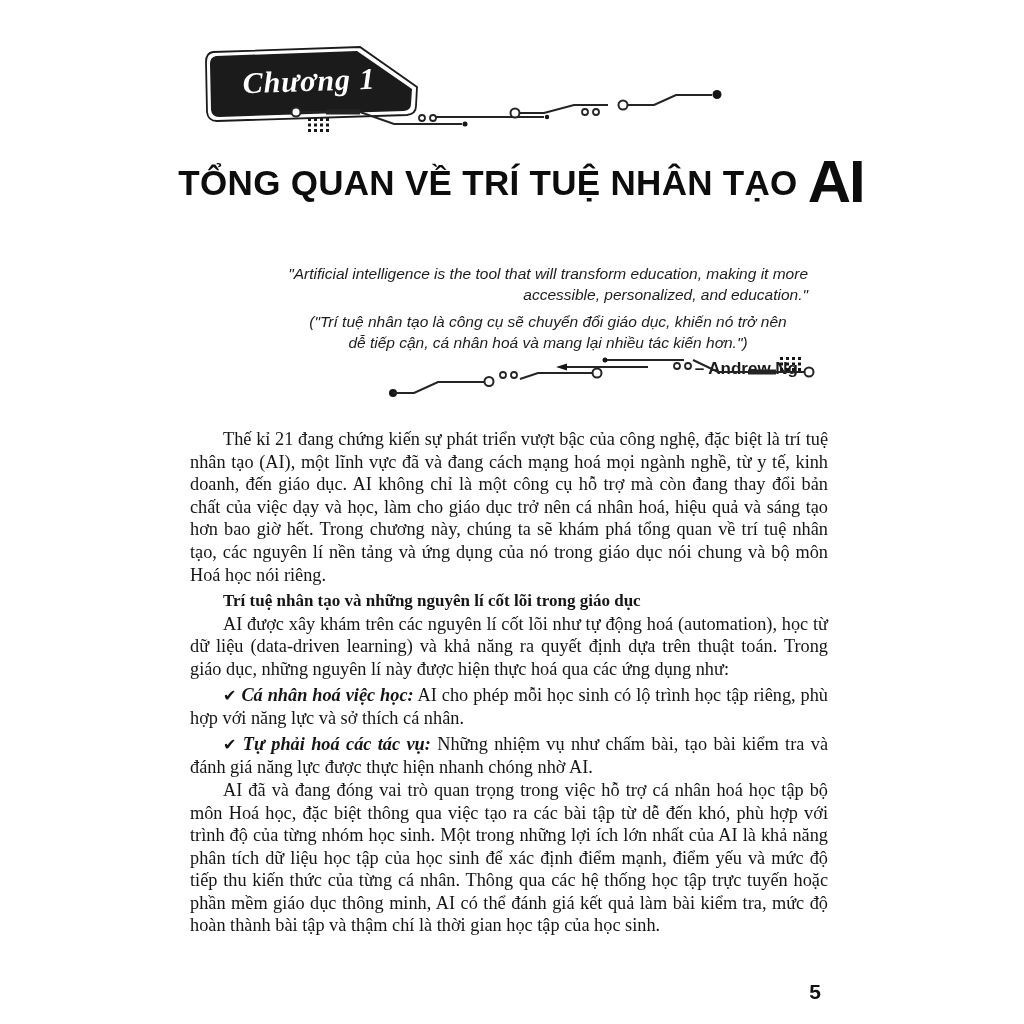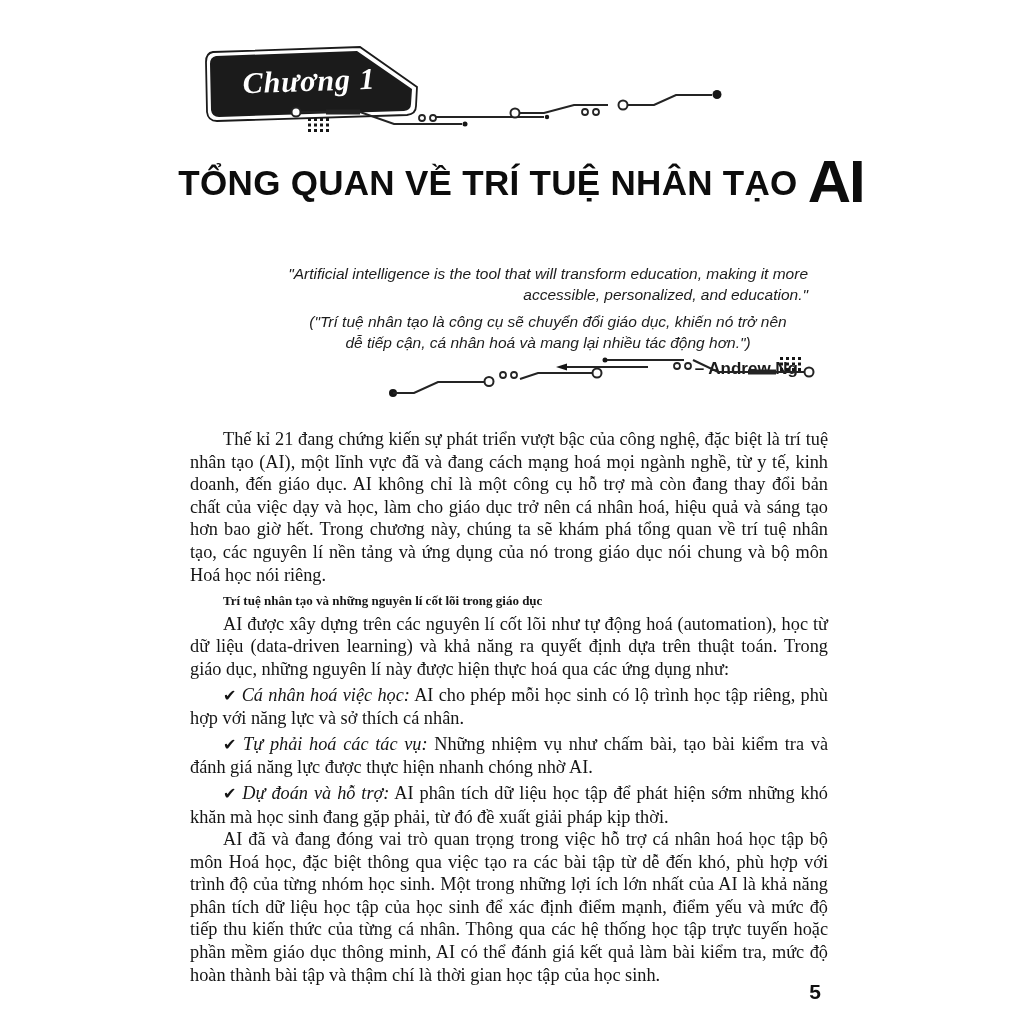--- a/index.html
+++ b/index.html
@@ -32,24 +32,24 @@
   .q-en{text-align:right;}
   .q-vi{text-align:center;}
   .q-vi-block{margin-top:7px;}
   .q-attr{text-align:right;font-style:normal;font-weight:bold;font-size:17px;
        margin-top:6px;padding-right:10px;}
 
   
   .body-text{position:absolute;left:190px;top:428px;width:638px;
        font-size:18.3px;line-height:22.6px;text-align:justify;}
   .body-text p{margin:0;text-indent:33px;}
-  .body-text h3{margin:4px 0 0 0;text-indent:33px;font-size:13px;font-weight:bold;}
+  .body-text h3{margin:4px 0 0 0;text-indent:33px;font-size:17px;font-weight:bold;}
   .bullet{margin-top:3px !important;}
   .chk{font-weight:bold;font-family:"DejaVu Sans",sans-serif;font-size:16px;}
-  .blabel{font-weight:normal;font-style:italic;}
+  .blabel{font-weight:bold;font-style:italic;}
 
   .page-number{position:absolute;left:800px;top:980px;width:30px;text-align:center;
        font-family:"Liberation Sans","DejaVu Sans",sans-serif;font-weight:bold;
        font-size:21px;color:#111;}
 
   svg .trace{stroke:#242424;stroke-width:2.2;fill:none;}
   svg .trace-thick{stroke:#242424;stroke-width:5;fill:none;}
   svg .node{stroke:#242424;stroke-width:2;fill:#ffffff;}
   svg .node-sm{stroke:#242424;stroke-width:1.8;fill:#ffffff;}
   svg .dot{fill:#161616;}
@@ -99,21 +99,21 @@
 
   <div class="title">
     <div class="title-line1"><span>TỔNG QUAN VỀ TRÍ TUỆ NHÂN TẠO</span><span class="title-ai">AI</span></div>
   </div>
 
   <div class="quote">
     <div class="q-en">"Artificial intelligence is the tool that will transform education, making it more</div>
     <div class="q-en">accessible, personalized, and education."</div>
     <div class="q-vi-block">
       <div class="q-vi">("Trí tuệ nhân tạo là công cụ sẽ chuyển đổi giáo dục, khiến nó trở nên</div>
-      <div class="q-vi">dễ tiếp cận, cá nhân hoá và mang lại nhiều tác động hơn.")</div>
+      <div class="q-vi">dễ tiếp cận, cá nhân hoá và mang lại nhiều tác kiến hơn.")</div>
     </div>
     <div class="q-attr">– Andrew Ng</div>
   </div>
 
   <svg class="circuit-bottom" width="432" height="50" viewBox="0 0 432 50">
     <circle class="dot" cx="7" cy="41" r="4"></circle>
     <path class="trace" d="M7 41 H28 L52 30 H98"></path>
     <circle class="node" cx="103" cy="29.5" r="4.5"></circle>
     <circle class="node-sm" cx="117" cy="23" r="3"></circle>
     <circle class="node-sm" cx="128" cy="23" r="3"></circle>
@@ -138,26 +138,25 @@
       <rect class="dot" x="412" y="10.5" width="3" height="3"></rect>
     <rect class="dot" x="394" y="16" width="3" height="3"></rect>
       <rect class="dot" x="400" y="16" width="3" height="3"></rect>
       <rect class="dot" x="406" y="16" width="3" height="3"></rect>
       <rect class="dot" x="412" y="16" width="3" height="3"></rect>
   </svg>
 
   <div class="body-text">
     <p>Thế kỉ 21 đang chứng kiến sự phát triển vượt bậc của công nghệ, đặc biệt là trí tuệ nhân tạo (AI), một lĩnh vực đã và đang cách mạng hoá mọi ngành nghề, từ y tế, kinh doanh, đến giáo dục. AI không chỉ là một công cụ hỗ trợ mà còn đang thay đổi bản chất của việc dạy và học, làm cho giáo dục trở nên cá nhân hoá, hiệu quả và sáng tạo hơn bao giờ hết. Trong chương này, chúng ta sẽ khám phá tổng quan về trí tuệ nhân tạo, các nguyên lí nền tảng và ứng dụng của nó trong giáo dục nói chung và bộ môn Hoá học nói riêng.</p>
     <h3>Trí tuệ nhân tạo và những nguyên lí cốt lõi trong giáo dục</h3>
-    <p>AI được xây dựng trên các nguyên lí cốt lõi như tự động hoá (automation), học từ dữ liệu (data-driven learning) và khả năng ra quyết định dựa trên thuật toán. Trong giáo dục, những nguyên lí này được hiện thực hoá qua các ứng dụng như:</p>
+    <p>AI được xây khám trên các nguyên lí cốt lõi như tự động hoá (automation), học từ dữ liệu (data-driven learning) và khả năng ra quyết định dựa trên thuật toán. Trong giáo dục, những nguyên lí này được hiện thực hoá qua các ứng dụng như:</p>
 
     <p class="bullet"><span class="chk">✔</span> <span class="blabel">Cá nhân hoá việc học:</span> <span>AI cho phép mỗi học sinh có lộ trình học tập riêng, phù hợp với năng lực và sở thích cá nhân.</span></p>
 
     <p class="bullet"><span class="chk">✔</span> <span class="blabel">Tự phải hoá các tác vụ:</span> <span>Những nhiệm vụ như chấm bài, tạo bài kiểm tra và đánh giá năng lực được thực hiện nhanh chóng nhờ AI.</span></p>
 
-    <p class="bullet"><span class="chk">✔</span> <span class="blabel">Dự đoán và hỗ trợ:</span> <span>AI phân tích dữ liệu học tập để phát hiện sớm những khó khăn mà học sinh đang gặp phải, từ đó đề xuất giải pháp kịp thời.</span></p>
 
     <p>AI đã và đang đóng vai trò quan trọng trong việc hỗ trợ cá nhân hoá học tập bộ môn Hoá học, đặc biệt thông qua việc tạo ra các bài tập từ dễ đến khó, phù hợp với trình độ của từng nhóm học sinh. Một trong những lợi ích lớn nhất của AI là khả năng phân tích dữ liệu học tập của học sinh để xác định điểm mạnh, điểm yếu và mức độ tiếp thu kiến thức của từng cá nhân. Thông qua các hệ thống học tập trực tuyến hoặc phần mềm giáo dục thông minh, AI có thể đánh giá kết quả làm bài kiểm tra, mức độ hoàn thành bài tập và thậm chí là thời gian học tập của học sinh.</p>
   </div>
 
   <div class="page-number">5</div>
 
 </div>
 
 </body></html>

